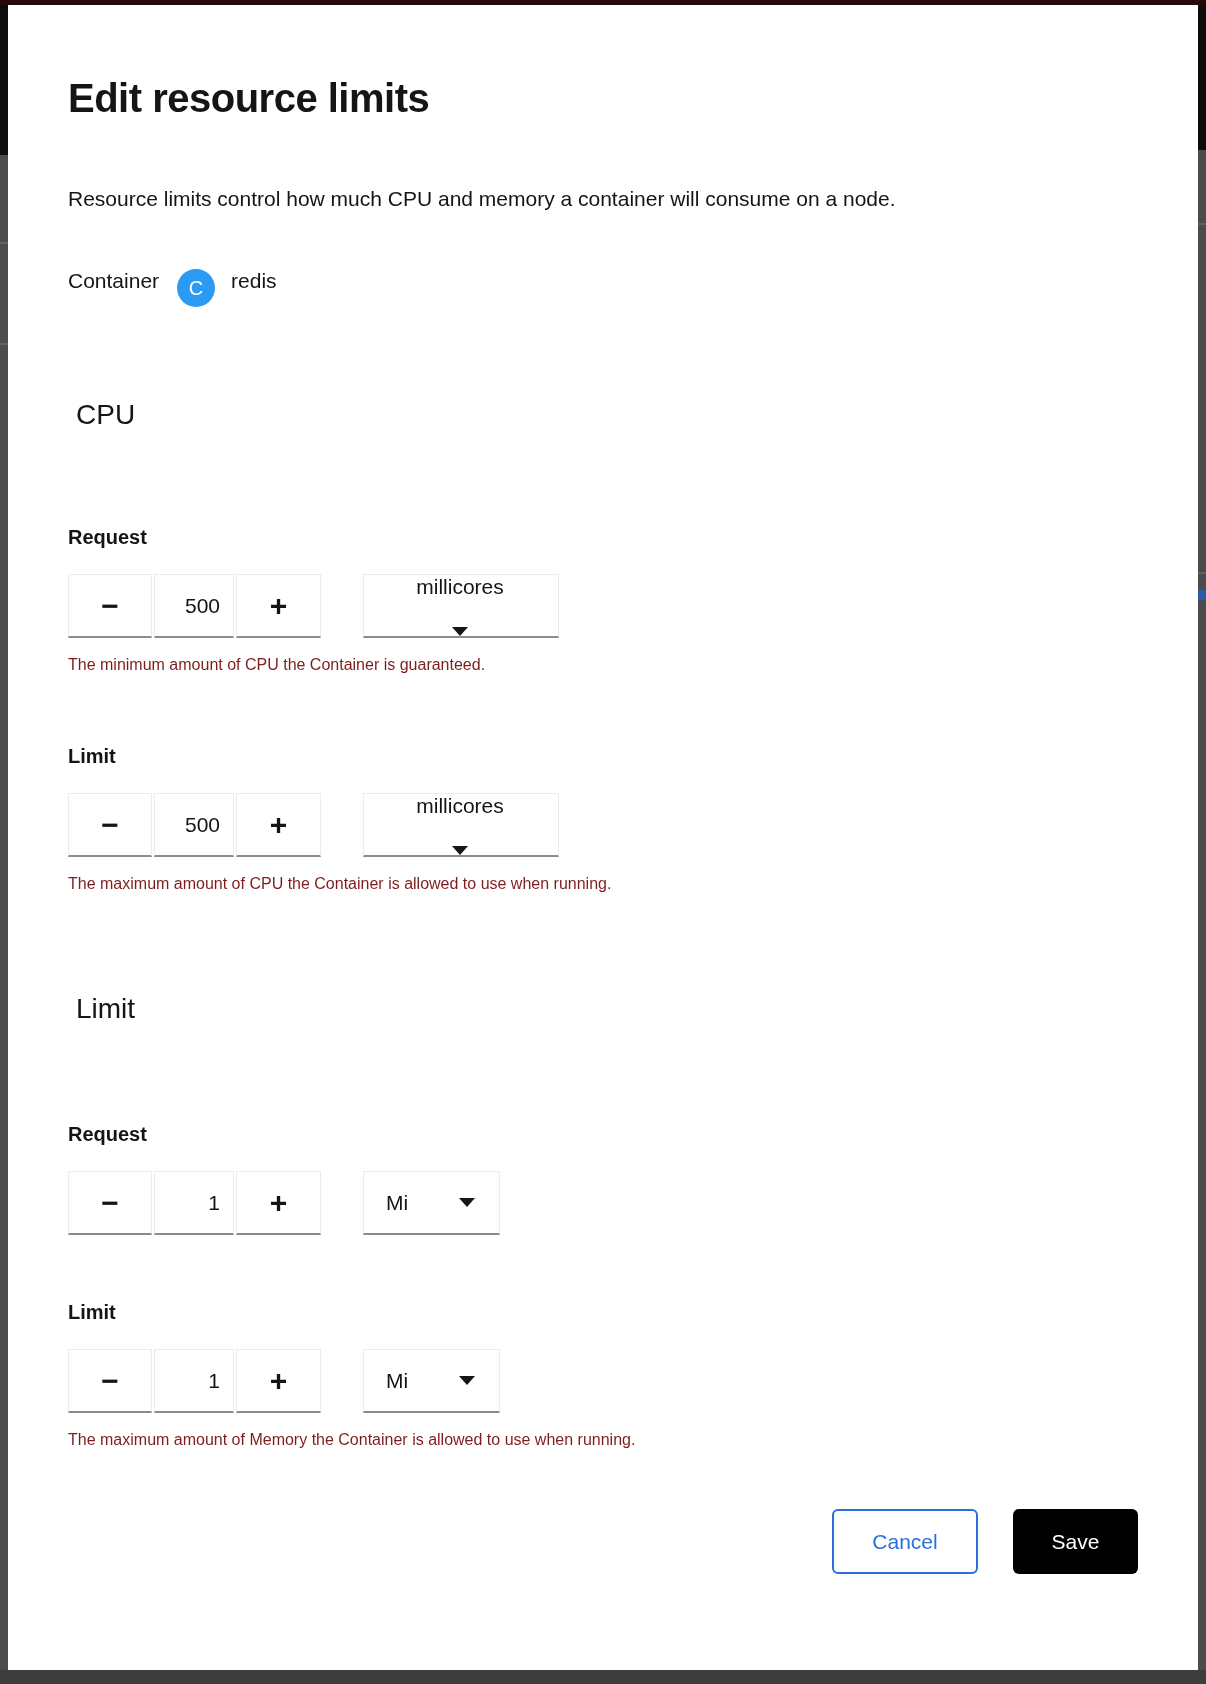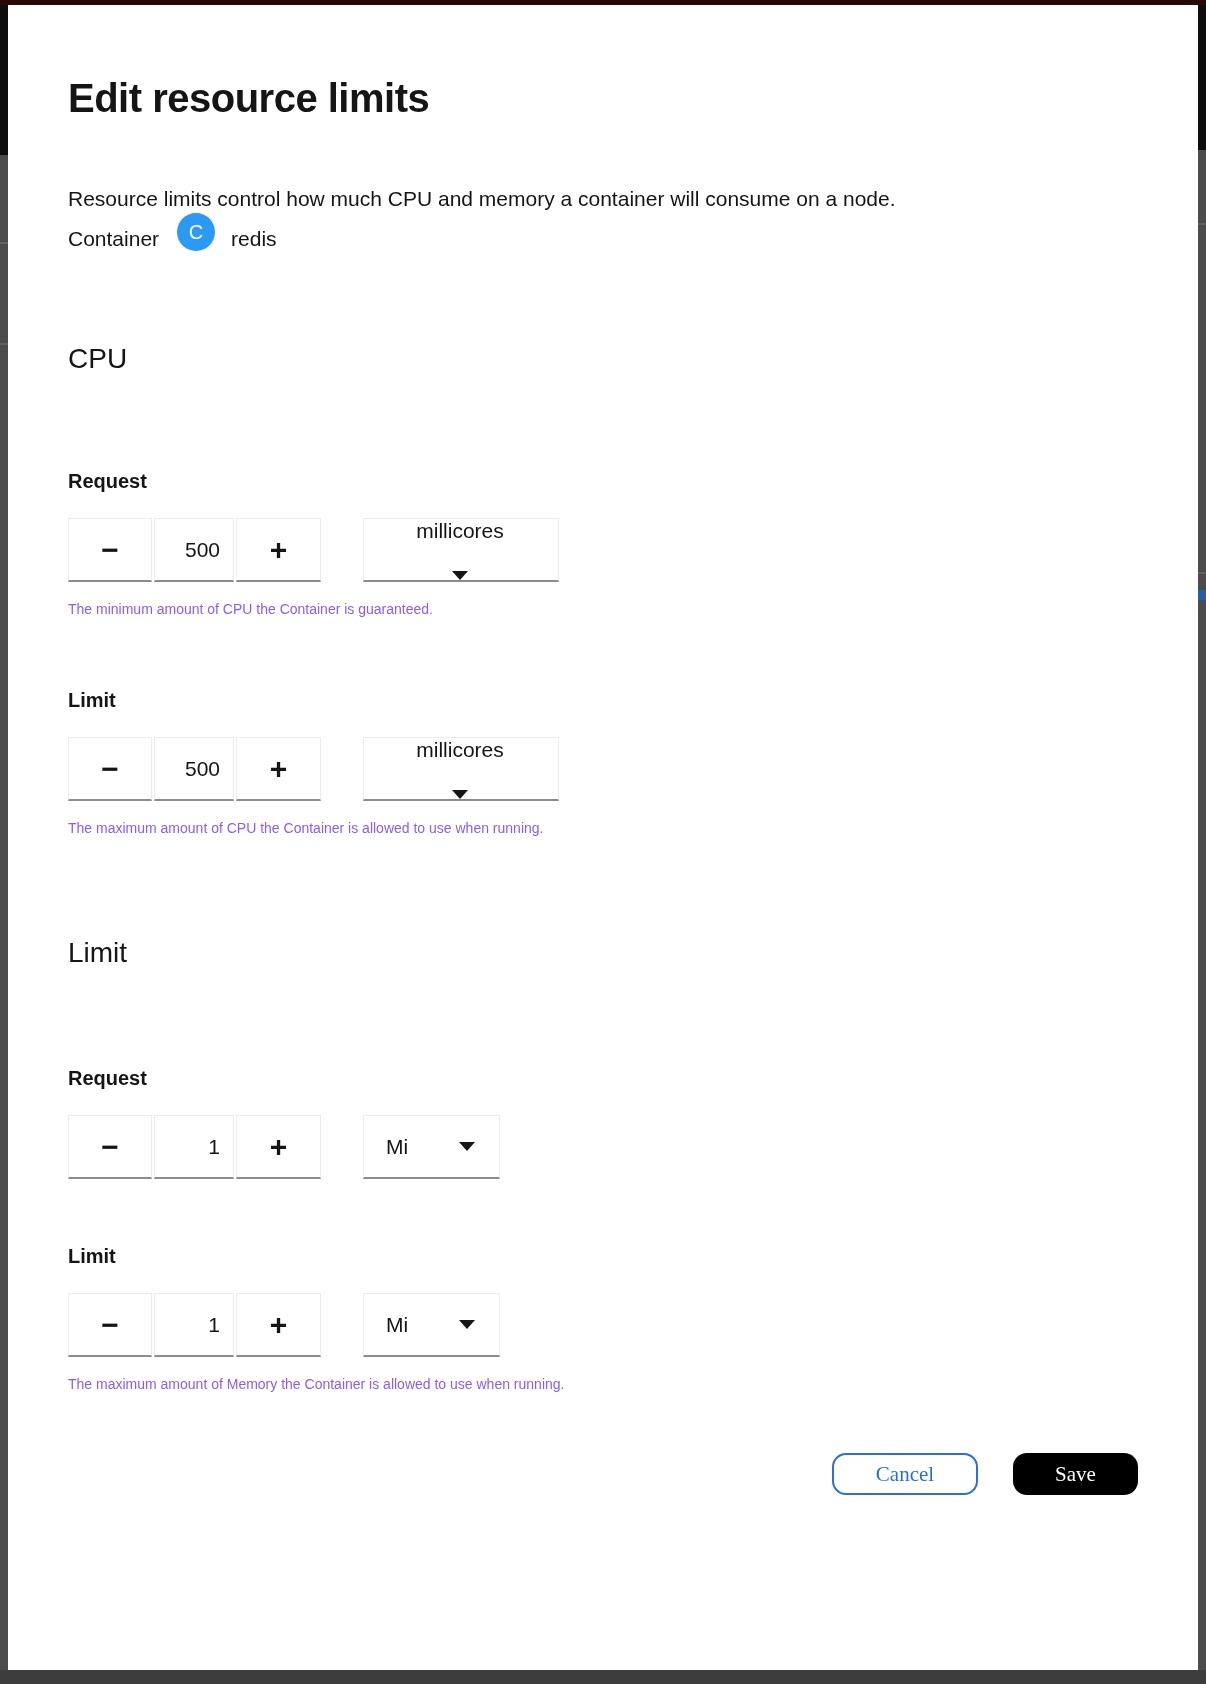--- a/index.html
+++ b/index.html
@@ -22,28 +22,28 @@
   .modal{
     position:absolute;top:5px;left:8px;right:8px;bottom:14px;
     background:#ffffff;box-sizing:border-box;padding:0 60px;
   }
   .modal-title{
     margin:70px 0 0 0;font-size:40px;font-weight:700;line-height:46px;
     letter-spacing:-0.5px;color:#151515;
   }
   .modal-desc{margin:64px 0 0 0;font-size:21px;line-height:28px;}
 
-  .container-row{display:flex;align-items:flex-end;font-size:21px;}
+  .container-row{margin-top:56px;display:flex;align-items:flex-start;font-size:21px;}
   .container-badge{
     width:38px;height:38px;border-radius:50%;background:#2b9af3;color:#fff;
     display:flex;align-items:center;justify-content:center;
     font-size:20px;margin:0 16px 0 18px;flex:0 0 auto;
   }
 
-  .section-heading{font-size:28px;font-weight:400;line-height:32px;margin:0;}
+  .section-heading{font-size:28px;font-weight:400;line-height:32px;margin:8px;}
   .section-heading.cpu{margin-top:92px;}
   .section-heading.memory{margin-top:95px;}
 
   .field-label{font-size:20px;font-weight:700;line-height:28px;margin:0;}
   .field-label.first{margin-top:92px;}
   .field-label.second{margin-top:63px;}
   .section-memory .field-label.first{margin-top:95px;}
 
   .num-row{display:flex;align-items:stretch;margin-top:23px;}
   .cell{
@@ -64,24 +64,24 @@
   .unit-select{
     margin-left:42px;display:flex;align-items:center;justify-content:space-between;
     padding:0 24px 0 22px;font-size:21px;cursor:pointer;box-sizing:border-box;
   }
   .unit-select.wide{width:196px;flex-direction:column;}
   .unit-select.narrow{width:137px;gap:12px;}
   .caret-down{
     width:0;height:0;border-left:8px solid transparent;border-right:8px solid transparent;
     border-top:9px solid #151515;flex:0 0 auto;
   }
-  .helper-text{margin:13px 0 0 0;font-size:14px;line-height:28px;color:#8b5cf6;}
+  .helper-text{margin:13px 0 0 0;font-size:16px;line-height:28px;color:#7f1d1d;}
 
   .modal-footer{display:flex;justify-content:flex-end;align-items:center;gap:35px;margin-top:55px;}
-  .btn{height:42px;font-family:Liberation Serif, serif;font-size:21px;border-radius:14px;cursor:pointer;box-sizing:border-box;}
+  .btn{height:65px;font-family:Liberation Sans, sans-serif;font-size:21px;border-radius:6px;cursor:pointer;box-sizing:border-box;}
   .btn-cancel{width:146px;background:#ffffff;border:2px solid #2b6fd8;color:#2b6fd8;}
   .btn-save{width:125px;background:#000000;border:none;color:#ffffff;}
 </style>
 </head>
 <body>
 
 <div class="top-edge"></div>
 <div class="side-strip left">
   <div class="strip-black" style="height:150px;"></div>
   <div class="strip-line" style="top:237px;"></div>

